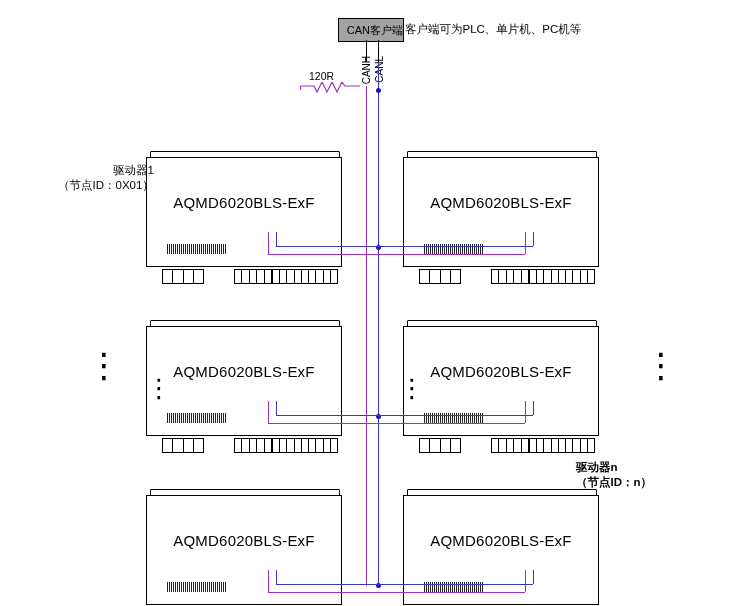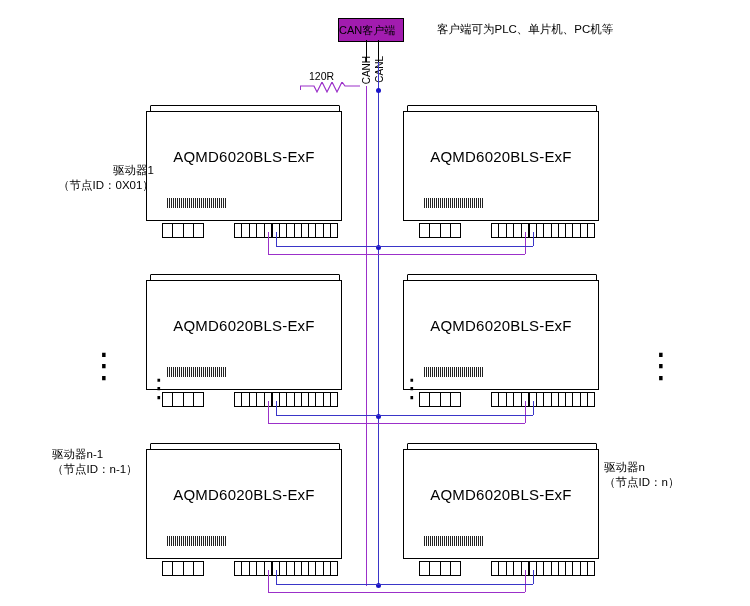--- a/index.html
+++ b/index.html
@@ -15,32 +15,31 @@
 
   
   .abs{position:absolute;}
 
   
   .client-box{
     position:absolute;
     left:338px;top:18px;
     width:64px;height:22px;
     border:1px solid #000;
-    background:#a21caf;
+    background:#a3a3a3;
     font-size:11px;
     line-height:22px;
-    text-align:left;
+    text-align:right;
     white-space:nowrap;
   }
   .client-note{
     position:absolute;
     left:405px;top:22px;
     font-size:11.5px;
     white-space:nowrap;
-    margin-left:32px;
   }
 
   
   .vlabel{
     position:absolute;
     font-size:10px;
     writing-mode:vertical-rl;
     text-orientation:sideways;
     transform:rotate(180deg);
     white-space:nowrap;
@@ -51,21 +50,21 @@
   .res-label{
     position:absolute;
     left:309px;top:70px;
     font-size:10.5px;
     white-space:nowrap;
   }
 
   
   .device{
     position:absolute;
-    width:220px;height:135px;
+    width:220px;height:135px;margin-top:46px;
   }
   .dev-top-bar{
     position:absolute;left:4px;top:0;
     width:188px;height:7px;
     border:1px solid #000;
     background:#fff;
     border-radius:1px;
   }
   .dev-body{
     position:absolute;left:0;top:6px;
@@ -581,25 +580,21 @@
   <div class="w v" style="left:533px;top:570px;height:14px;"></div>
   <div class="wp h" style="left:366px;top:592px;width:159px;"></div>
   <div class="w h" style="left:378px;top:584px;width:155px;"></div>
 
   <div class="side-label left" style="left:58px;top:163px;text-align:right;">
     <div>驱动器1</div>
     <div>（节点ID：0X01）</div>
   </div>
 
 
-  <div class="side-label left" style="left:52px;top:447px;">
-    <div>驱动器n-1</div>
-    <div>（节点ID：n-1）</div>
-  </div>
-  <div class="side-label right" style="left:604px;top:460px;">
+  <div class="side-label right" style="left:576px;top:460px;font-weight:bold;">
     <div>驱动器n</div>
     <div>（节点ID：n）</div>
   </div>
 
   <div class="dots" style="left:87px;top:355px;">
     <div style="font-size:34px;line-height:20px;letter-spacing:0;">⋮</div>
   </div>
   <div class="dots" style="left:146px;top:380px;">
     <div style="font-size:26px;line-height:16px;">⋮</div>
   </div>

